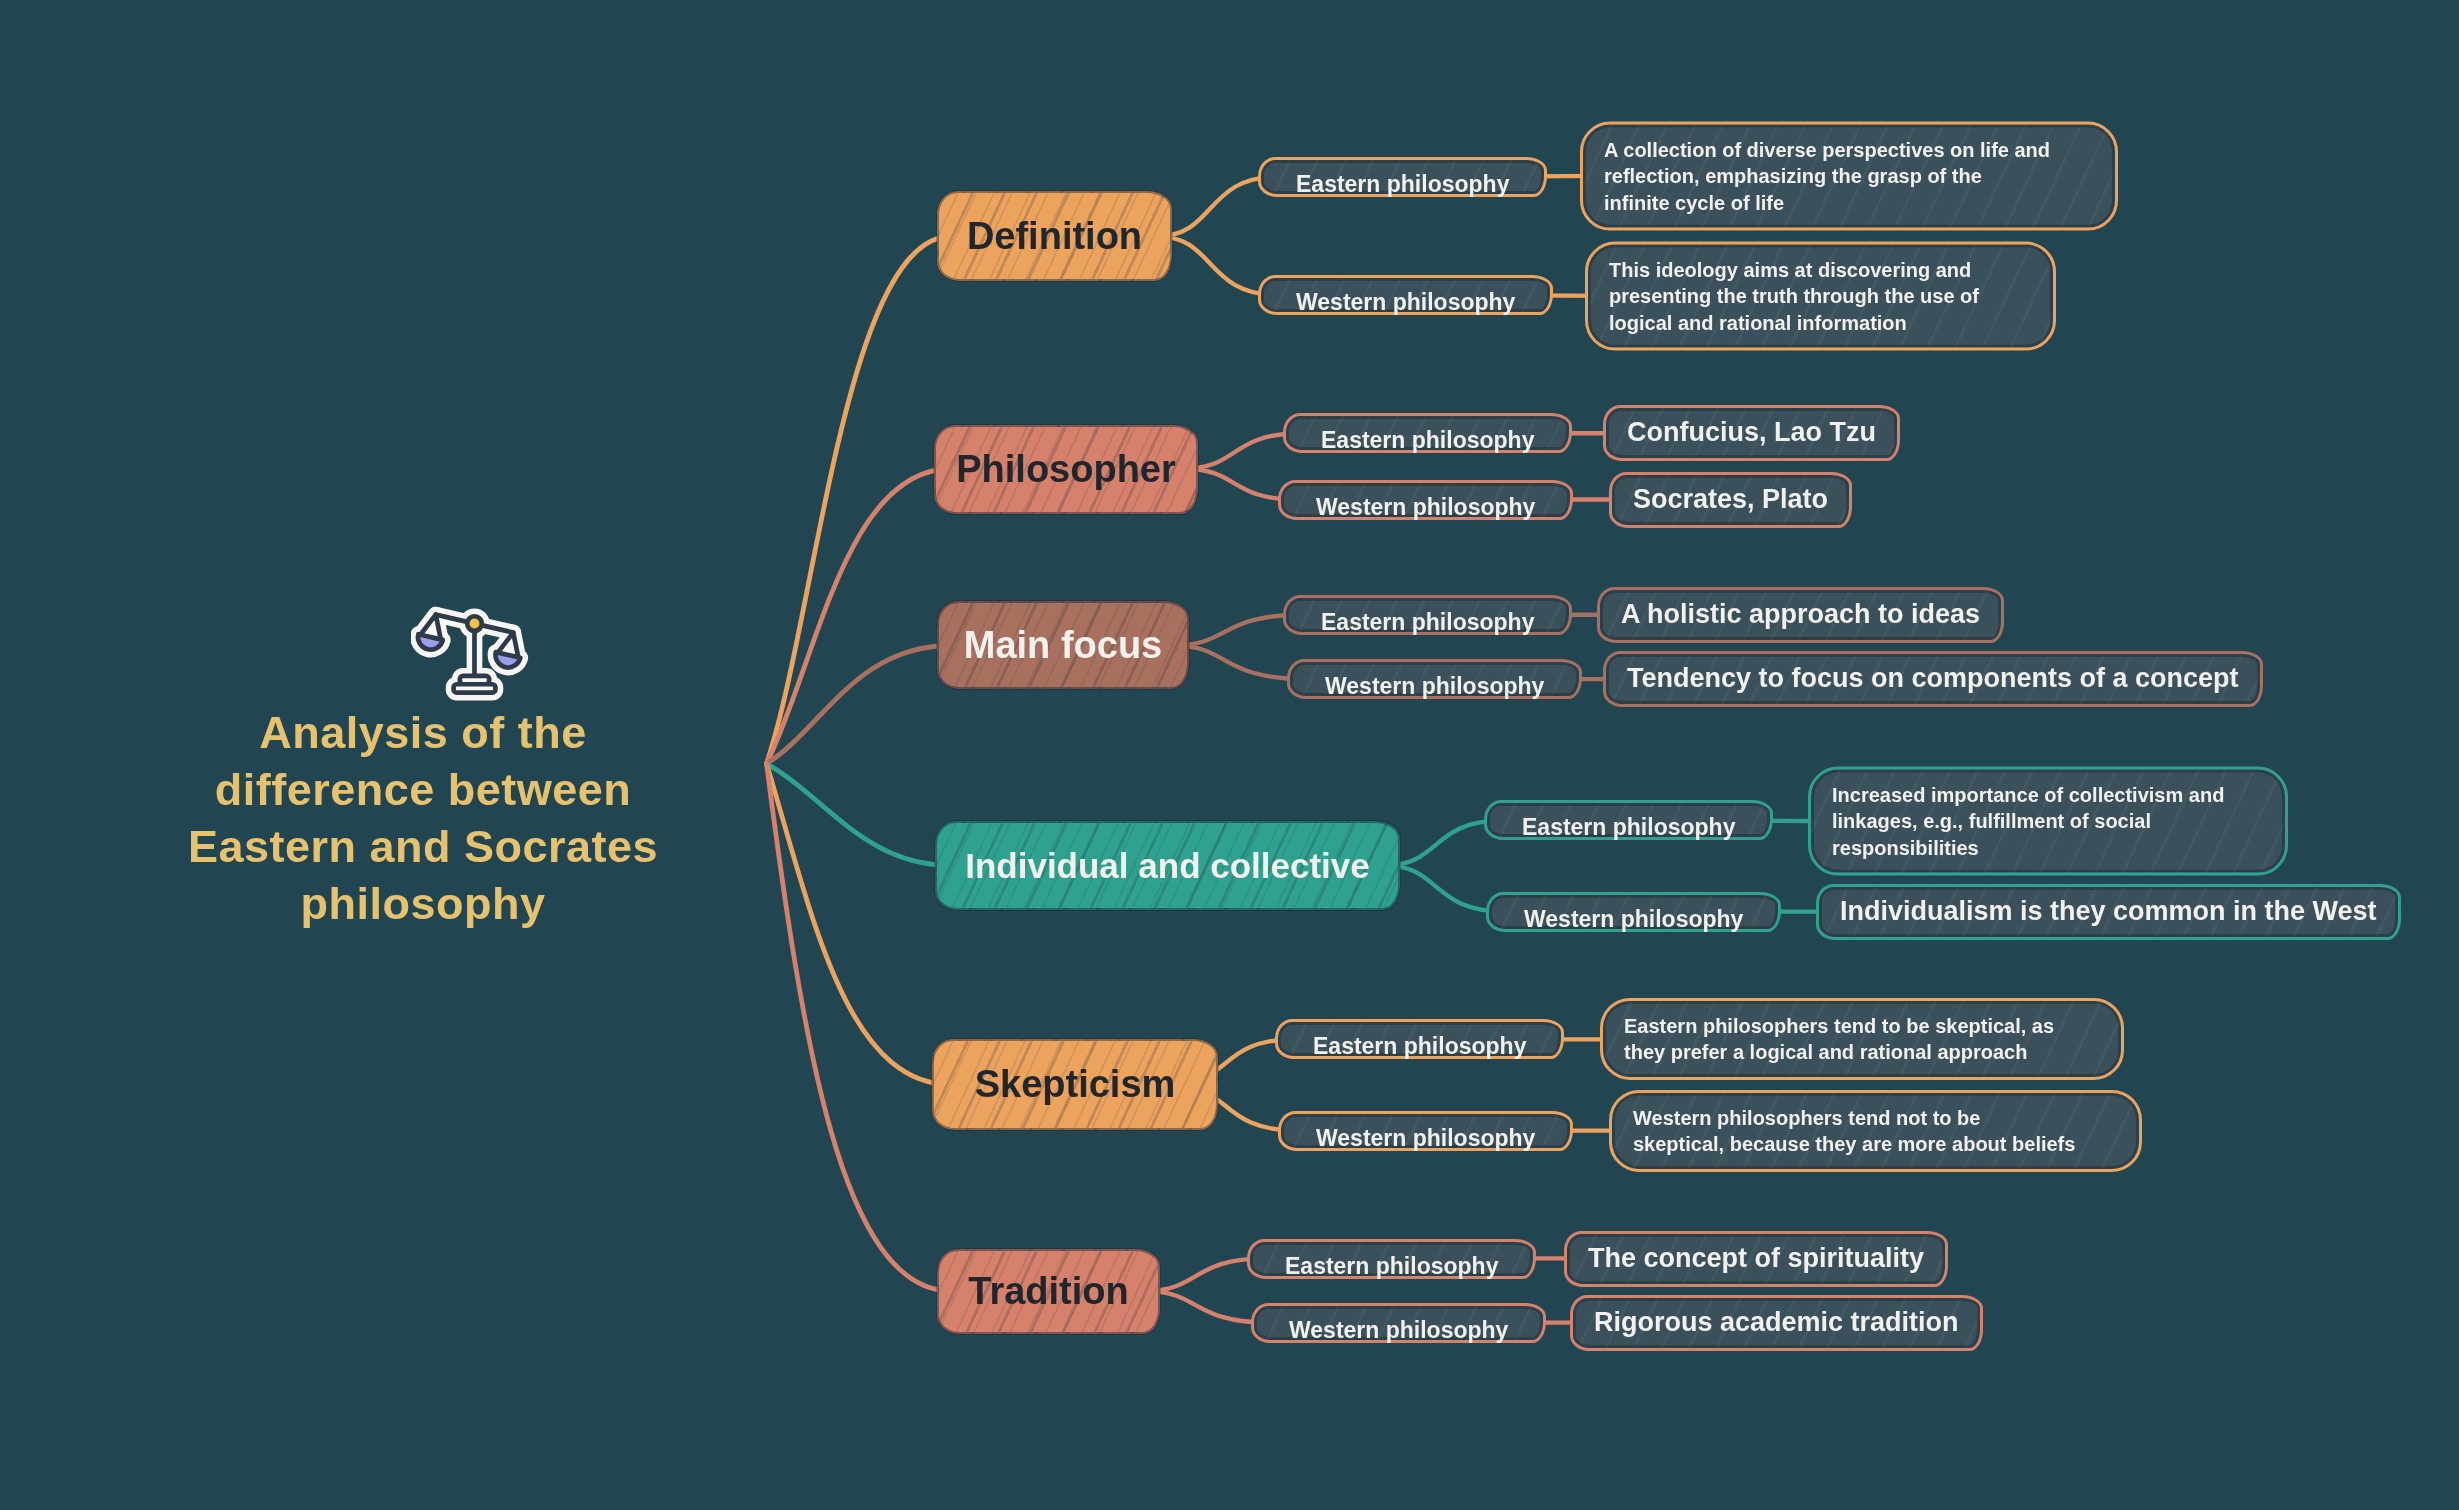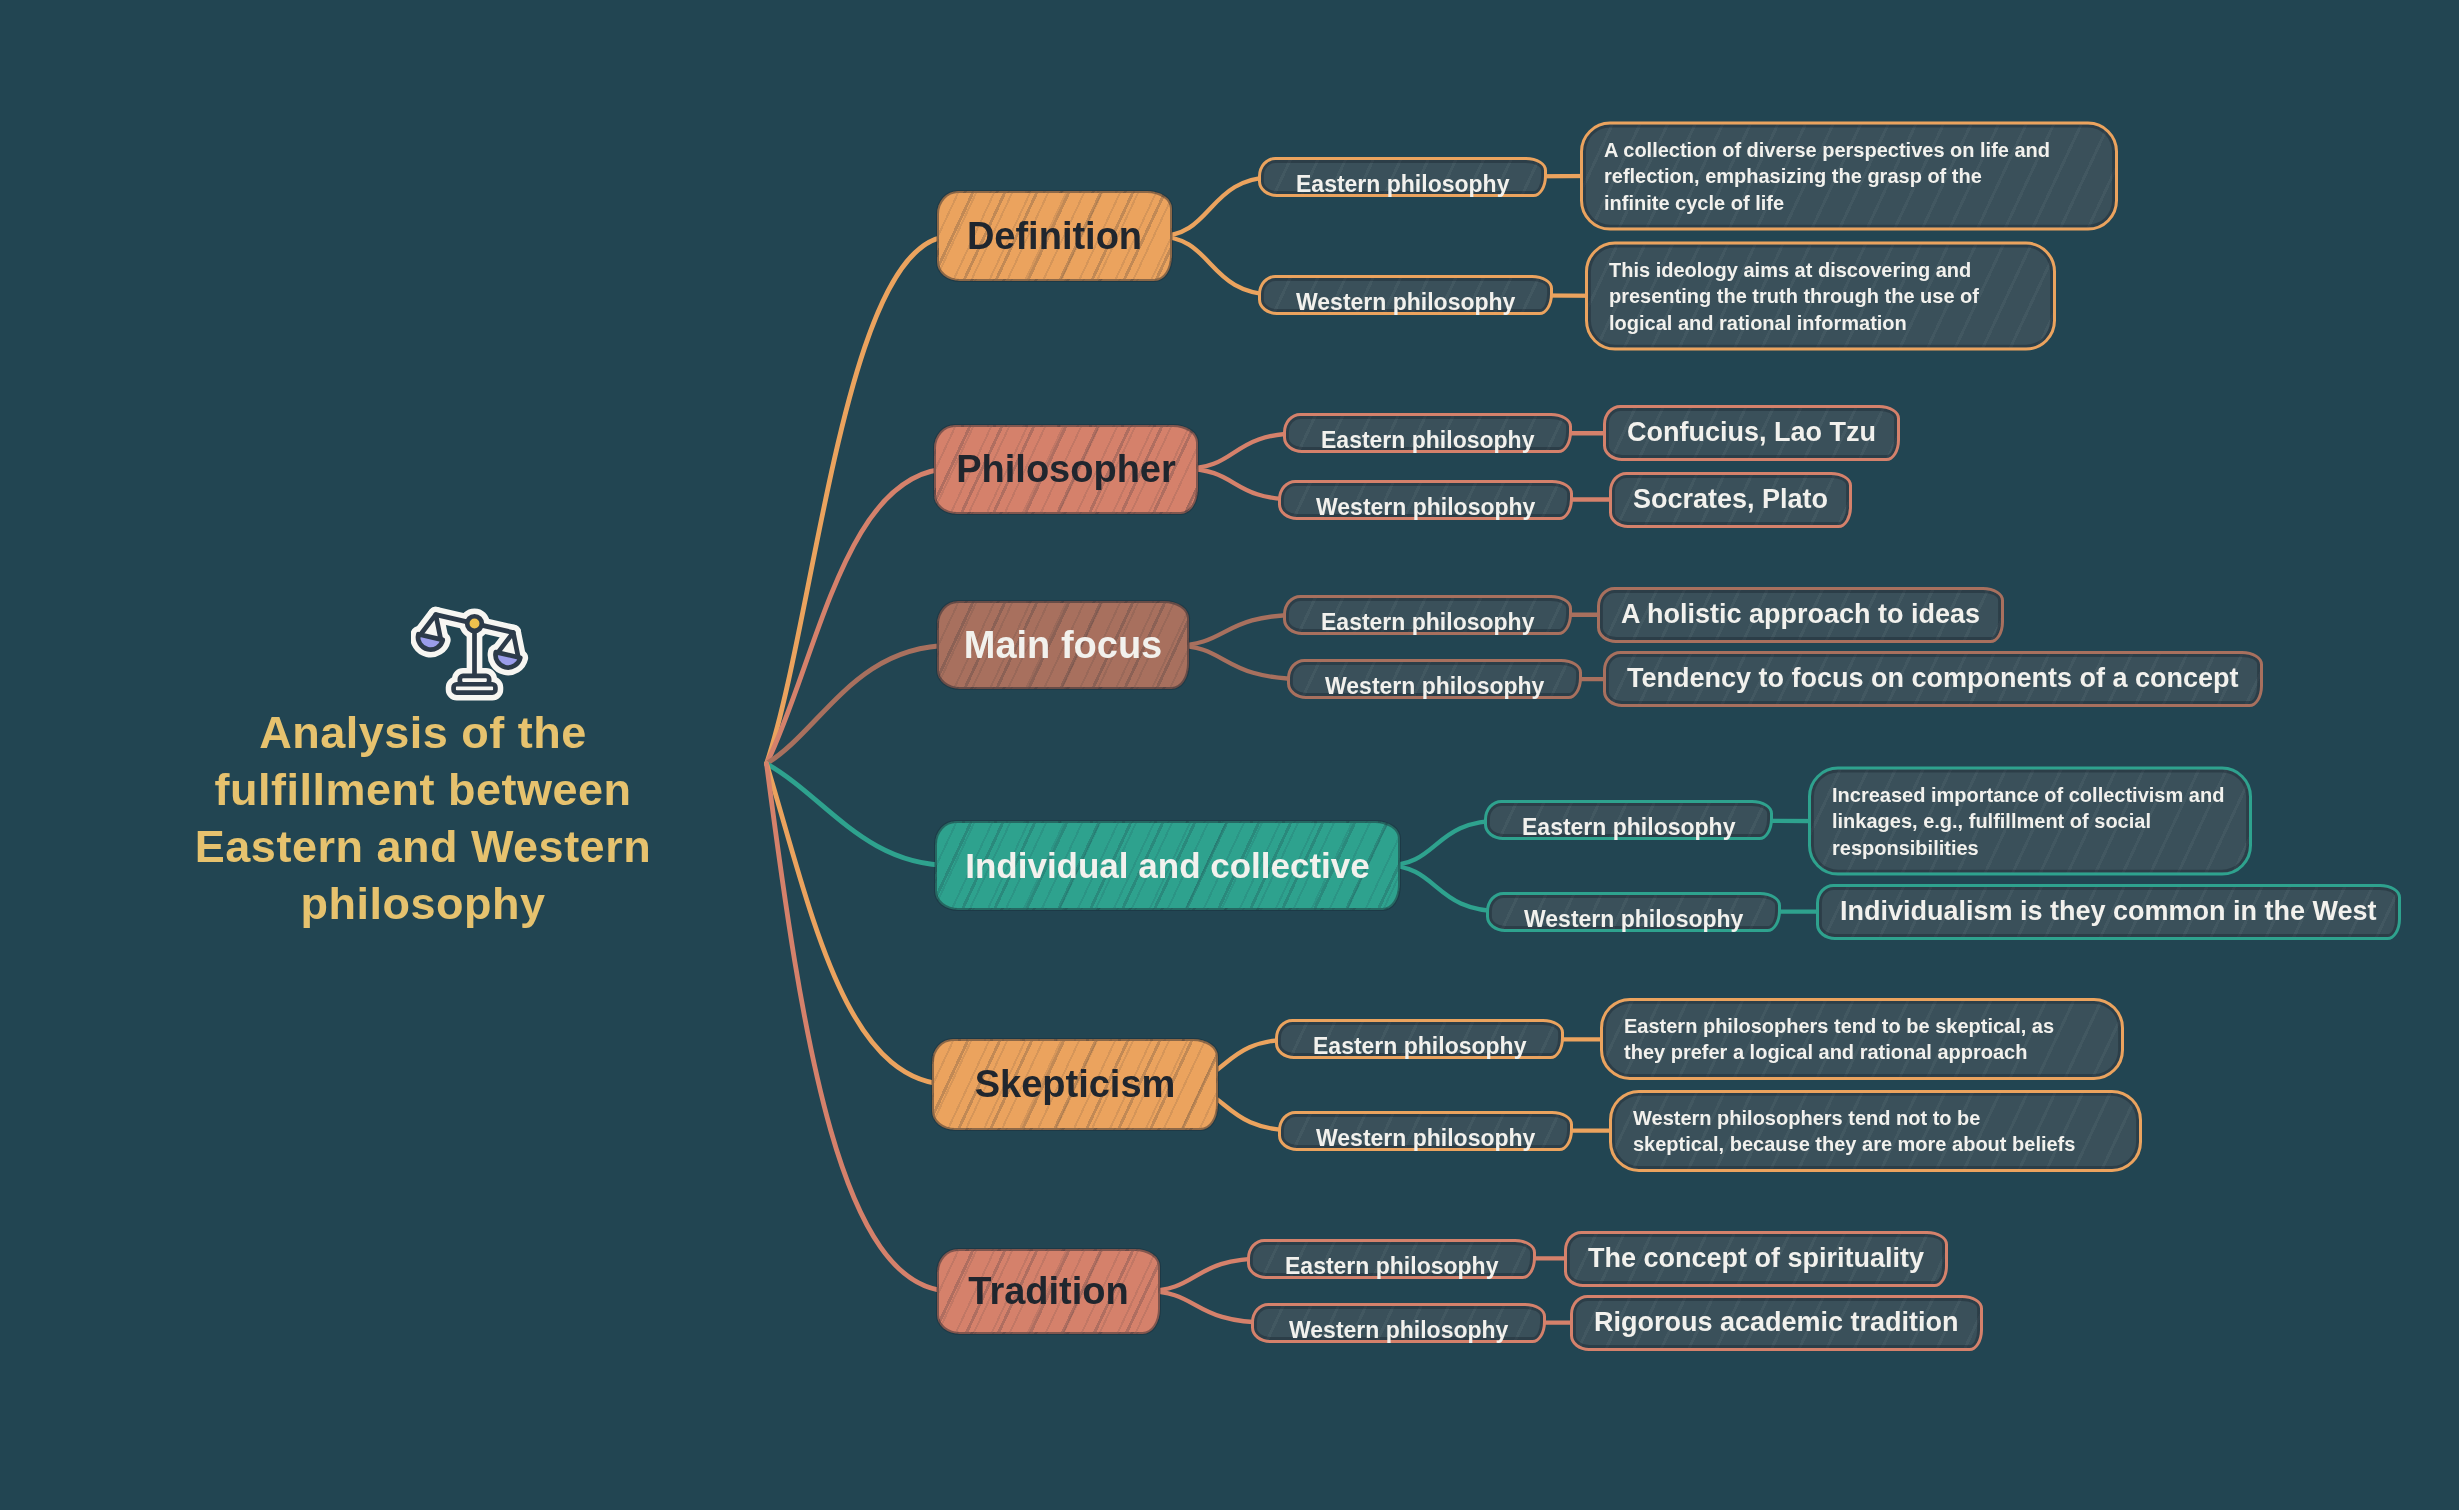--- a/index.html
+++ b/index.html
@@ -131,21 +131,21 @@
           <path d="M86 56 A 12 12 0 0 0 110 56 Z" fill="#9B9CEA"></path>
         </g>
         <path d="M60 34 V 86"></path>
         <rect x="46" y="84" width="28" height="8" rx="3" fill="#F7F6F2"></rect>
         <rect x="40" y="92" width="40" height="8" rx="3" fill="#F7F6F2"></rect>
         <circle cx="60" cy="34" r="7" fill="#EFC14D"></circle>
       </g>
     </svg>
   </div>
 
-  <div class="node title">Analysis of the fulfillment between Eastern and Western philosophy</div>
+  <div class="node title">Analysis of the difference between Eastern and Socrates philosophy</div>
 
   <div class="node topic f-orange" style="left:937px;top:191px;width:235px;height:90px;">Definition</div>
   <div class="node sub bc-orange" style="left:1258px;top:177px;">Eastern philosophy</div>
   <div class="node sub bc-orange" style="left:1258px;top:295px;">Western philosophy</div>
   <div class="node leafm bc-orange" style="left:1580px;top:176px;width:538px;">A collection of diverse perspectives on life and
 reflection, emphasizing the grasp of the
 infinite cycle of life</div>
   <div class="node leafm bc-orange" style="left:1585px;top:296px;width:471px;">This ideology aims at discovering and
 presenting the truth through the use of
 logical and rational information</div>
@@ -158,21 +158,21 @@
 
   <div class="node topic f-brown light" style="left:937px;top:601px;width:252px;height:88px;">Main focus</div>
   <div class="node sub bc-brown" style="left:1283px;top:615px;">Eastern philosophy</div>
   <div class="node sub bc-brown" style="left:1287px;top:679px;">Western philosophy</div>
   <div class="node leaf bc-brown" style="left:1597px;top:615px;">A holistic approach to ideas</div>
   <div class="node leaf bc-brown" style="left:1603px;top:679px;">Tendency to focus on components of a concept</div>
 
   <div class="node topic f-teal light" style="left:935px;top:821px;width:465px;height:89px;font-size:35px;">Individual and collective</div>
   <div class="node sub bc-teal" style="left:1484px;top:820px;">Eastern philosophy</div>
   <div class="node sub bc-teal" style="left:1486px;top:912px;">Western philosophy</div>
-  <div class="node leafm bc-teal" style="left:1808px;top:821px;width:444px;">Increased importance of collectivism and
+  <div class="node leafm bc-teal" style="left:1808px;top:821px;width:480px;">Increased importance of collectivism and
 linkages, e.g., fulfillment of social
 responsibilities</div>
   <div class="node leaf bc-teal" style="left:1816px;top:912px;">Individualism is they common in the West</div>
 
   <div class="node topic f-orange" style="left:932px;top:1039px;width:286px;height:91px;">Skepticism</div>
   <div class="node sub bc-orange" style="left:1275px;top:1039px;">Eastern philosophy</div>
   <div class="node sub bc-orange" style="left:1278px;top:1131px;">Western philosophy</div>
   <div class="node leafm bc-orange" style="left:1600px;top:1039px;width:524px;">Eastern philosophers tend to be skeptical, as
 they prefer a logical and rational approach</div>
   <div class="node leafm bc-orange" style="left:1609px;top:1131px;width:533px;">Western philosophers tend not to be

